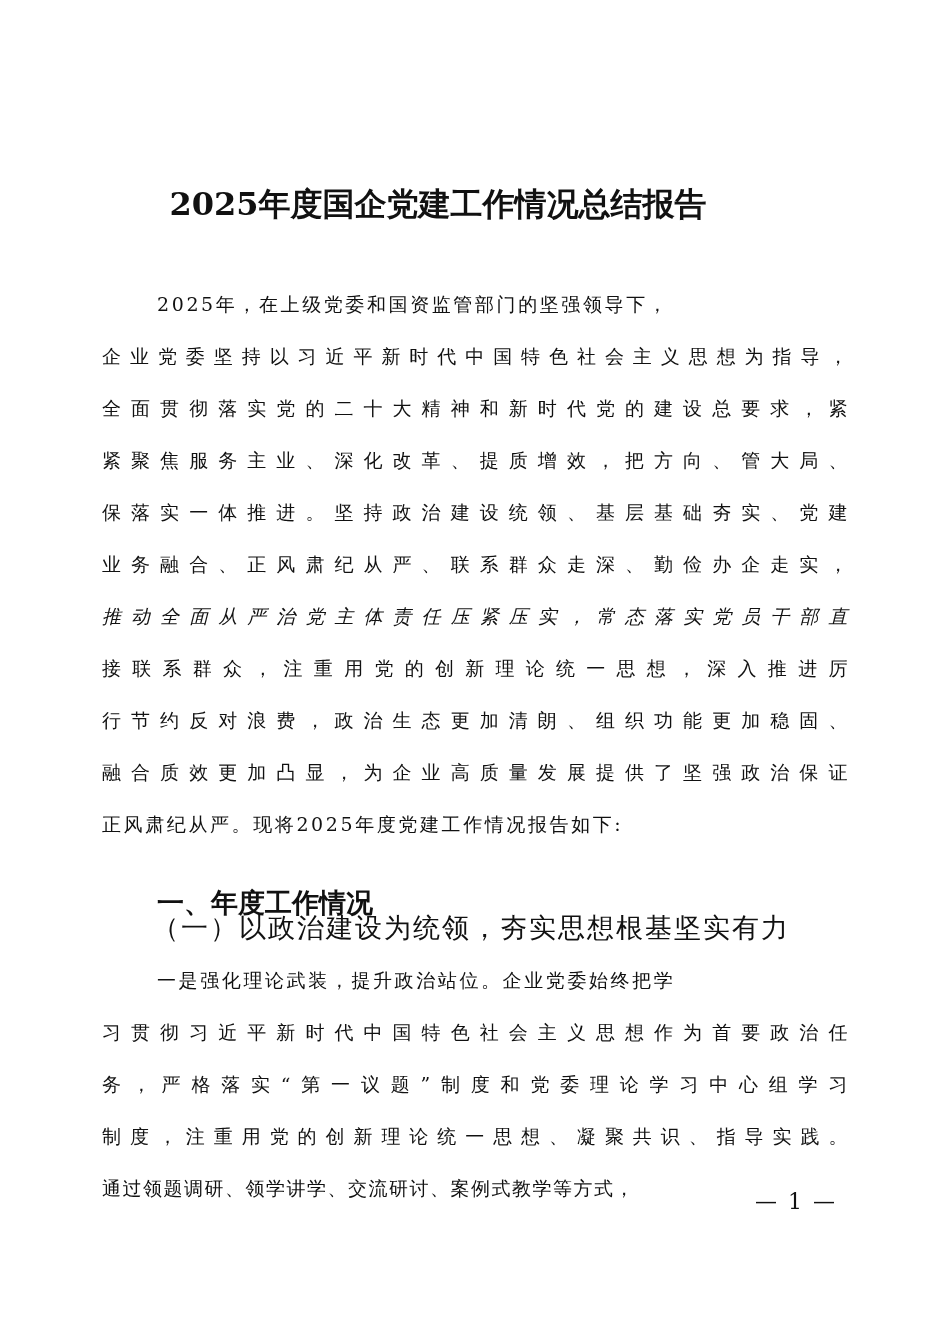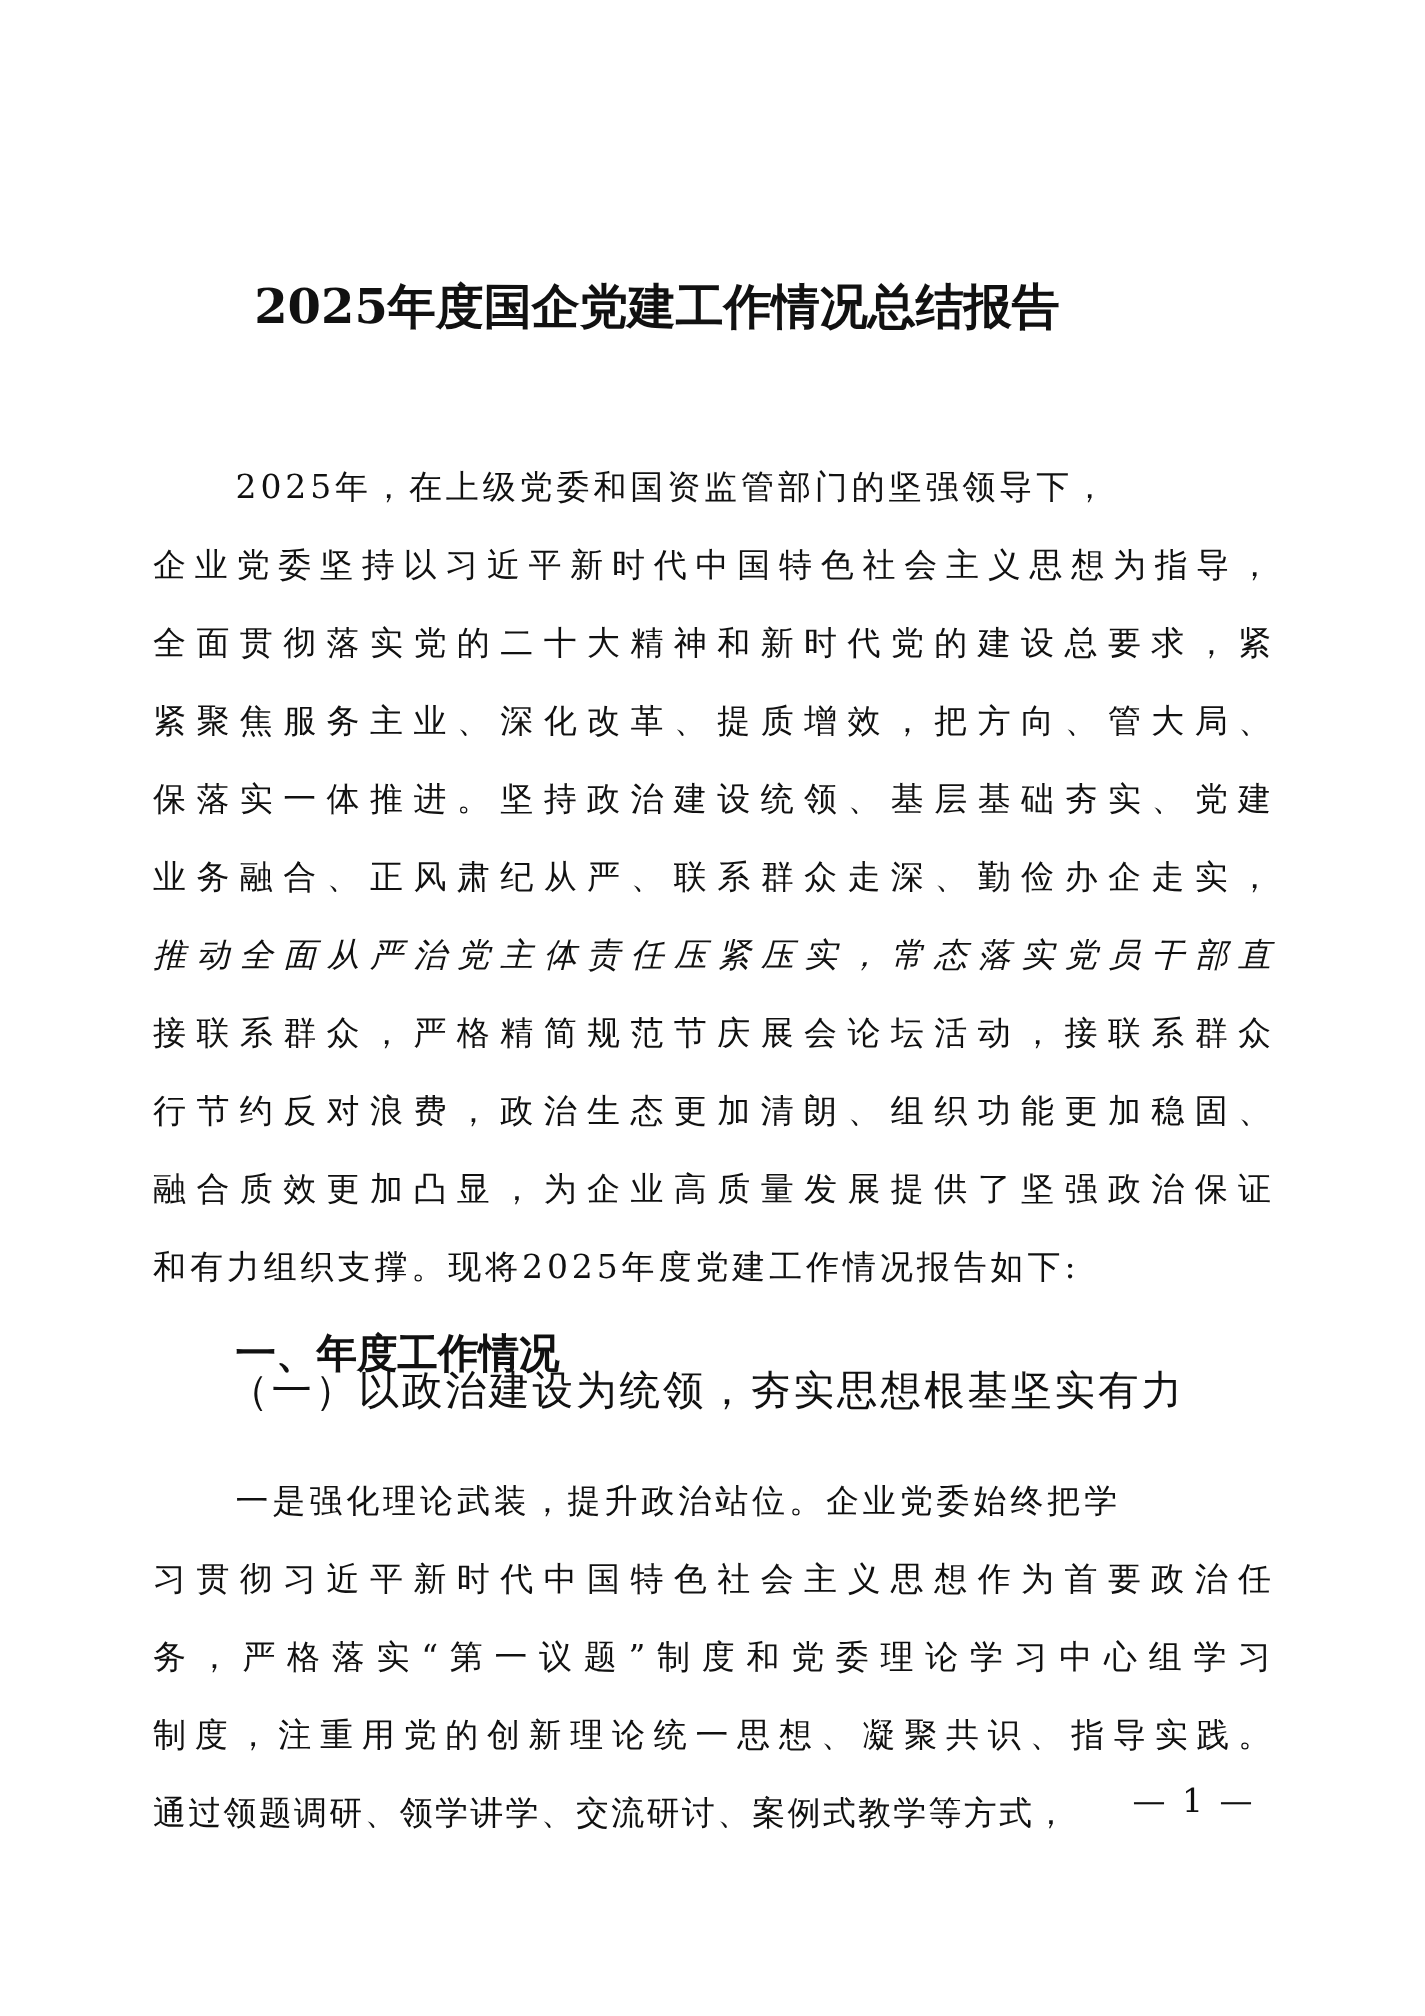--- a/index.html
+++ b/index.html
@@ -31,25 +31,24 @@
       font-size: 32px;
       font-weight: bold;
       line-height: 48px;
       letter-spacing: 0px;
       font-family: "DejaVu Serif", "Liberation Serif", serif;
     }
     .line {
       position: absolute;
       left: 102px;
       width: 760px;
-      font-size: 22px;
+      font-size: 19px;
       line-height: 40px;
       white-space: nowrap;
       letter-spacing: 2.6px;
-      margin-top: 22px;
     }
     .line.indent { left: 157px; }
     .line.justify {
       text-align: justify;
       text-align-last: justify;
       width: 748px;
     }
     .heading1 {
       position: absolute;
       left: 157px;
@@ -85,24 +84,24 @@
 
   <div class="title">2025年度国企党建工作情况总结报告</div>
 
   <div class="line indent" style="top:284px;">2025年，在上级党委和国资监管部门的坚强领导下，</div>
   <div class="line justify" style="top:336px;">企业党委坚持以习近平新时代中国特色社会主义思想为指导，</div>
   <div class="line justify" style="top:388px;">全面贯彻落实党的二十大精神和新时代党的建设总要求，紧</div>
   <div class="line justify" style="top:440px;">紧聚焦服务主业、深化改革、提质增效，把方向、管大局、</div>
   <div class="line justify" style="top:492px;">保落实一体推进。坚持政治建设统领、基层基础夯实、党建</div>
   <div class="line justify" style="top:544px;">业务融合、正风肃纪从严、联系群众走深、勤俭办企走实，</div>
   <div class="line justify" style="top:596px;font-style:italic;">推动全面从严治党主体责任压紧压实，常态落实党员干部直</div>
-  <div class="line justify" style="top:648px;">接联系群众，严格精简规范节庆展会论坛活动，接联系群众</div>
+  <div class="line justify" style="top:648px;">接联系群众，注重用党的创新理论统一思想，深入推进厉</div>
   <div class="line justify" style="top:700px;">行节约反对浪费，政治生态更加清朗、组织功能更加稳固、</div>
   <div class="line justify" style="top:752px;">融合质效更加凸显，为企业高质量发展提供了坚强政治保证</div>
-  <div class="line" style="top:804px;">和有力组织支撑。现将2025年度党建工作情况报告如下:</div>
+  <div class="line" style="top:804px;">正风肃纪从严。现将2025年度党建工作情况报告如下:</div>
 
   <div class="heading1" style="top:856px;">一、年度工作情况</div>
 
   <div class="heading2" style="top:908px;">（一）以政治建设为统领，夯实思想根基坚实有力</div>
 
   <div class="line indent" style="top:960px;">一是强化理论武装，提升政治站位。企业党委始终把学</div>
   <div class="line justify" style="top:1012px;">习贯彻习近平新时代中国特色社会主义思想作为首要政治任</div>
   <div class="line justify" style="top:1064px;">务，严格落实“第一议题”制度和党委理论学习中心组学习</div>
   <div class="line justify" style="top:1116px;">制度，注重用党的创新理论统一思想、凝聚共识、指导实践。</div>
   <div class="line" style="top:1168px; letter-spacing:1.5px;">通过领题调研、领学讲学、交流研讨、案例式教学等方式，</div>

